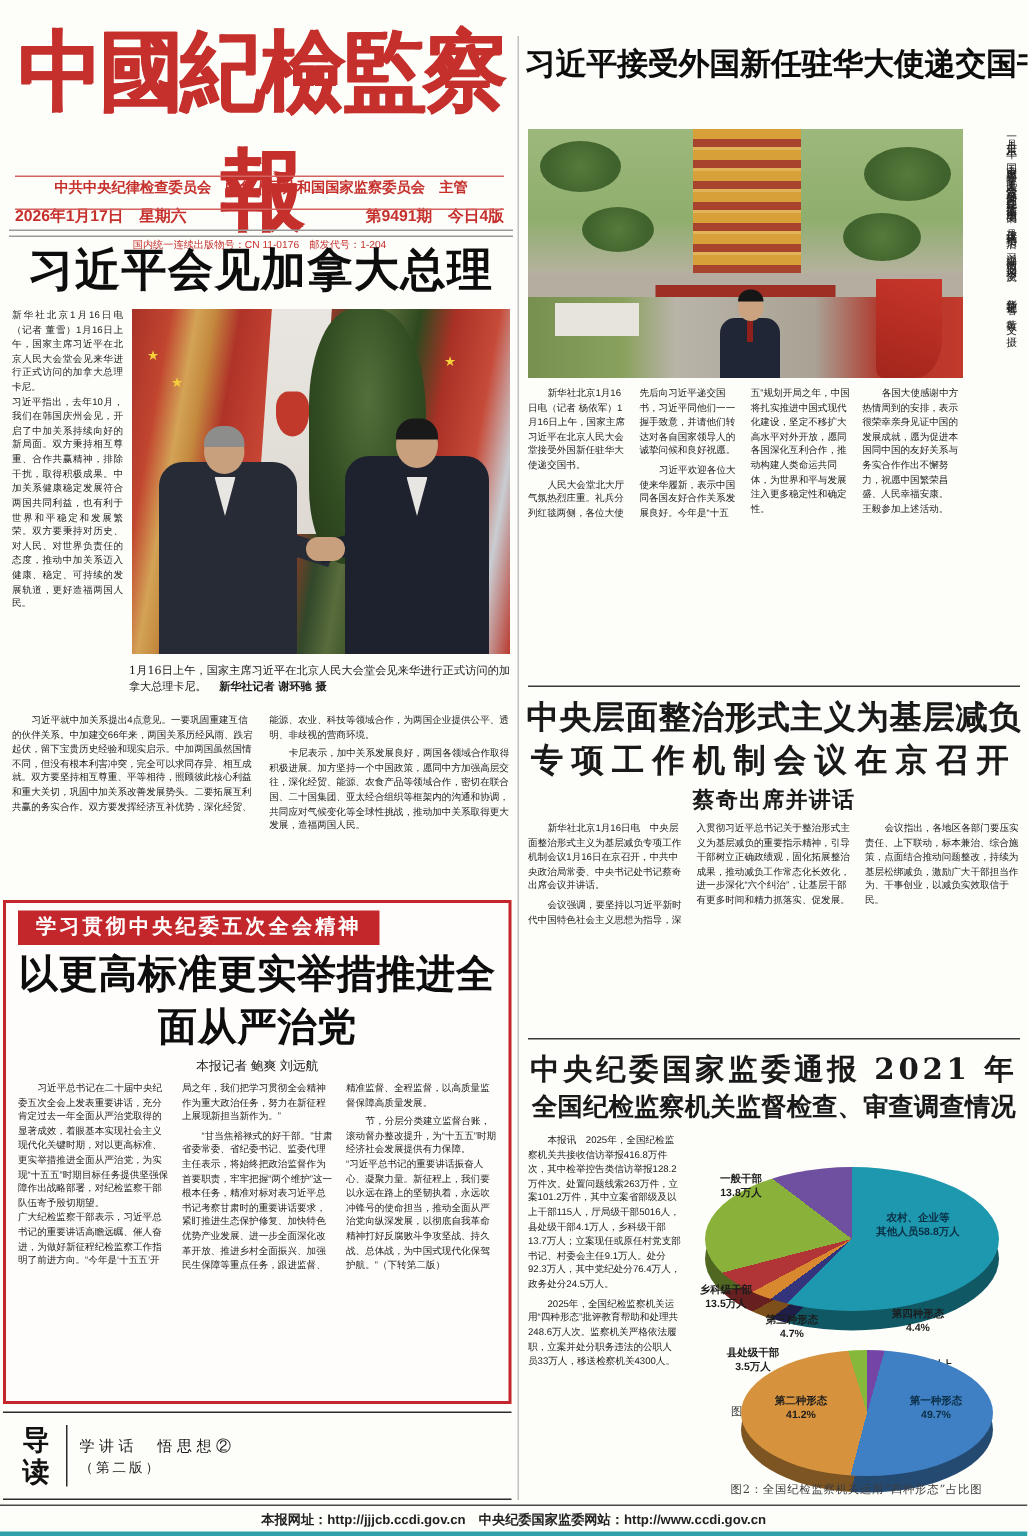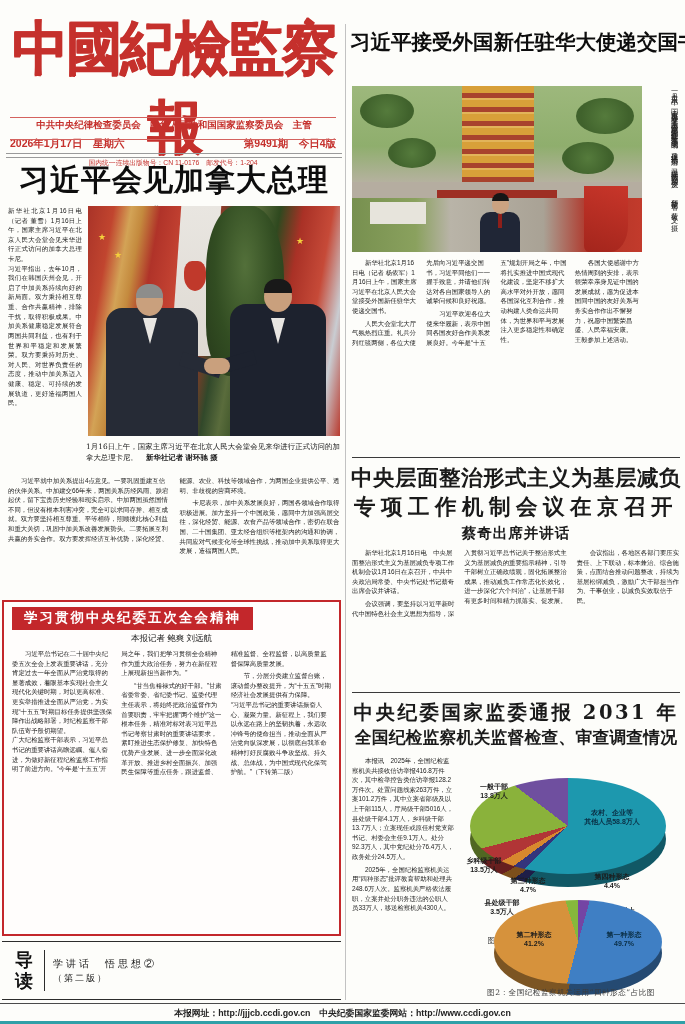--- a/index.html
+++ b/index.html
@@ -171,20 +171,21 @@
   <span style="font-weight:bold;margin-left:6px;">新华社记者 谢环驰 摄</span>
 </div>
 
 <div class="abs lead-body t6 c2">
   <p>习近平就中加关系提出4点意见。一要巩固重建互信的伙伴关系。中加建交66年来，两国关系历经风雨、跌宕起伏，留下宝贵历史经验和现实启示。中加两国虽然国情不同，但没有根本利害冲突，完全可以求同存异、相互成就。双方要坚持相互尊重、平等相待，照顾彼此核心利益和重大关切，巩固中加关系改善发展势头。二要拓展互利共赢的务实合作。双方要发挥经济互补优势，深化经贸、能源、农业、科技等领域合作，为两国企业提供公平、透明、非歧视的营商环境。</p>
   <p>卡尼表示，加中关系发展良好，两国各领域合作取得积极进展。加方坚持一个中国政策，愿同中方加强高层交往，深化经贸、能源、农食产品等领域合作，密切在联合国、二十国集团、亚太经合组织等框架内的沟通和协调，共同应对气候变化等全球性挑战，推动加中关系取得更大发展，造福两国人民。</p>
 </div>
 
 <div class="abs learn-box">
   <div class="banner">学习贯彻中央纪委五次全会精神</div>
+  <div class="big-head">以更高标准更实举措推进全面从严治党</div>
   <div class="byline">本报记者 鲍爽 刘远航</div>
   <div class="box-cols t6 c3">
     <p class="pre">习近平总书记在二十届中央纪委五次全会上发表重要讲话，充分肯定过去一年全面从严治党取得的显著成效，着眼基本实现社会主义现代化关键时期，对以更高标准、更实举措推进全面从严治党，为实现“十五五”时期目标任务提供坚强保障作出战略部署，对纪检监察干部队伍寄予殷切期望。
 广大纪检监察干部表示，习近平总书记的重要讲话高瞻远瞩、催人奋进，为做好新征程纪检监察工作指明了前进方向。“今年是‘十五五’开局之年，我们把学习贯彻全会精神作为重大政治任务，努力在新征程上展现新担当新作为。”</p>
     <p class="pre">“甘当焦裕禄式的好干部。”甘肃省委常委、省纪委书记、监委代理主任表示，将始终把政治监督作为首要职责，牢牢把握“两个维护”这一根本任务，精准对标对表习近平总书记考察甘肃时的重要讲话要求，紧盯推进生态保护修复、加快特色优势产业发展、进一步全面深化改革开放、推进乡村全面振兴、加强民生保障等重点任务，跟进监督、精准监督、全程监督，以高质量监督保障高质量发展。</p>
     <p class="pre">节，分层分类建立监督台账，滚动督办整改提升，为“十五五”时期经济社会发展提供有力保障。
 “习近平总书记的重要讲话振奋人心、凝聚力量。新征程上，我们要以永远在路上的坚韧执着，永远吹冲锋号的使命担当，推动全面从严治党向纵深发展，以彻底自我革命精神打好反腐败斗争攻坚战、持久战、总体战，为中国式现代化保驾护航。”（下转第二版）</p>
   </div>
 </div>
 
@@ -235,21 +236,21 @@
 <div class="abs h-reduce-sub ctr">蔡奇出席并讲话</div>
 
 <div class="abs r-body2 t6 c3">
   <p>新华社北京1月16日电　中央层面整治形式主义为基层减负专项工作机制会议1月16日在京召开，中共中央政治局常委、中央书记处书记蔡奇出席会议并讲话。</p>
   <p>会议强调，要坚持以习近平新时代中国特色社会主义思想为指导，深入贯彻习近平总书记关于整治形式主义为基层减负的重要指示精神，引导干部树立正确政绩观，固化拓展整治成果，推动减负工作常态化长效化，进一步深化“六个纠治”，让基层干部有更多时间和精力抓落实、促发展。</p>
   <p>会议指出，各地区各部门要压实责任、上下联动，标本兼治、综合施策，点面结合推动问题整改，持续为基层松绑减负，激励广大干部担当作为、干事创业，以减负实效取信于民。</p>
 </div>
 
 <div class="abs hrdark secline2"></div>
 
-<div class="abs h-report1 ctr serif">中央纪委国家监委通报 2031 年</div>
+<div class="abs h-report1 ctr serif">中央纪委国家监委通报 2021 年</div>
 <div class="abs h-report2 ctr serif">全国纪检监察机关监督检查、审查调查情况</div>
 
 <div class="abs r-body3 t6">
   <p>本报讯　2025年，全国纪检监察机关共接收信访举报416.8万件次，其中检举控告类信访举报128.2万件次。处置问题线索263万件，立案101.2万件，其中立案省部级及以上干部115人，厅局级干部5016人，县处级干部4.1万人，乡科级干部13.7万人；立案现任或原任村党支部书记、村委会主任9.1万人。处分92.3万人，其中党纪处分76.4万人，政务处分24.5万人。</p>
   <p>2025年，全国纪检监察机关运用“四种形态”批评教育帮助和处理共248.6万人次。监察机关严格依法履职，立案并处分职务违法的公职人员33万人，移送检察机关4300人。</p>
 </div>
 
 <div class="abs pie1-wrap">
   <div class="pie-side" style="background: conic-gradient(rgb(29, 152, 174) 0deg, rgb(29, 152, 174) 225.191deg, rgb(52, 52, 124) 225.191deg, rgb(52, 52, 124) 233.617deg, rgb(216, 136, 46) 233.617deg, rgb(216, 136, 46) 242.043deg, rgb(177, 53, 54) 242.043deg, rgb(177, 53, 54) 255.447deg, rgb(138, 178, 59) 255.447deg, rgb(138, 178, 59) 307.149deg, rgb(111, 79, 159) 307.149deg, rgb(111, 79, 159) 360deg);"></div>
   <div class="pie-face" style="background: conic-gradient(rgb(29, 152, 174) 0deg, rgb(29, 152, 174) 225.191deg, rgb(52, 52, 124) 225.191deg, rgb(52, 52, 124) 233.617deg, rgb(216, 136, 46) 233.617deg, rgb(216, 136, 46) 242.043deg, rgb(177, 53, 54) 242.043deg, rgb(177, 53, 54) 255.447deg, rgb(138, 178, 59) 255.447deg, rgb(138, 178, 59) 307.149deg, rgb(111, 79, 159) 307.149deg, rgb(111, 79, 159) 360deg);"></div>

